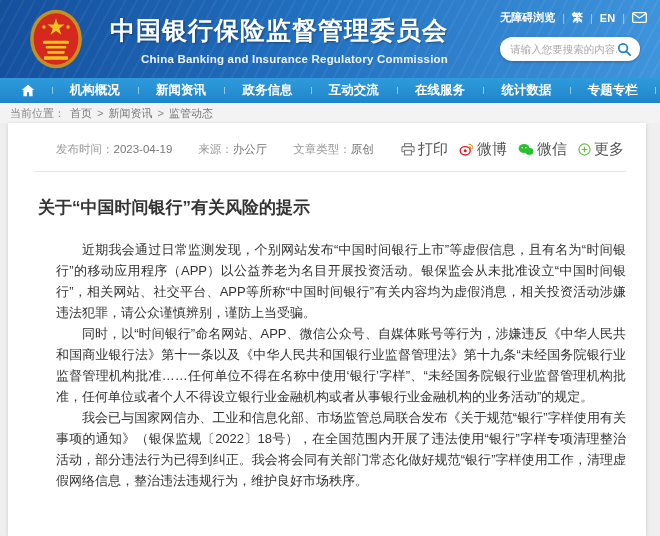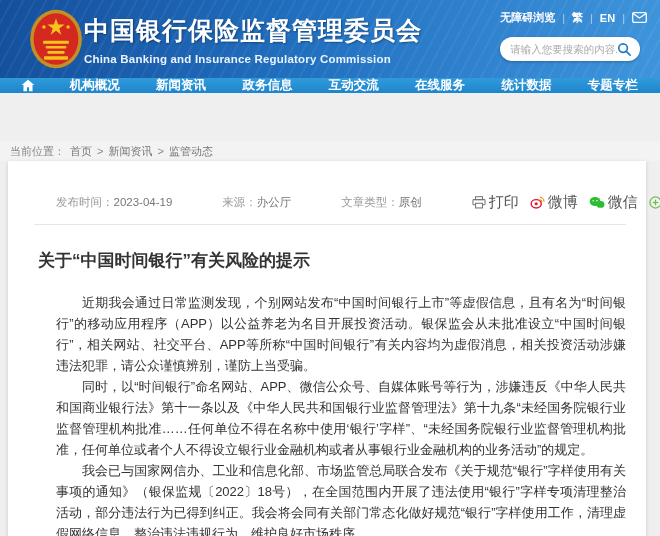--- a/index.html
+++ b/index.html
@@ -10,59 +10,59 @@
   .site-header{
     height:78px; position:relative; display:flex; align-items:center;
     background:linear-gradient(100deg,#144f9c 0%,#2271c1 48%,#3f95dc 100%);
     overflow:hidden;
   }
   .site-header::before{
     content:""; position:absolute; inset:0;
     background:repeating-linear-gradient(118deg,rgba(255,255,255,.05) 0 2px,rgba(255,255,255,0) 2px 10px);
   }
   .emblem{ width:56px; height:62px; margin-left:28px; position:relative; z-index:1; flex:0 0 auto; }
-  .brand{ margin-left:0; position:relative; z-index:1; }
+  .brand{ margin-left:26px; position:relative; z-index:1;text-align:right; }
   .brand-title{ color:#fff; font-size:25px; font-weight:bold; letter-spacing:1px;
     text-shadow:1px 1px 2px rgba(0,0,0,.35); white-space:nowrap; }
   .brand-sub{ color:#eaf3fc; font-size:11.5px; margin-top:6px; letter-spacing:.2px;font-weight:bold; }
   .header-right{ position:absolute; right:13px; top:10px; z-index:2; text-align:right; }
   .utility{ display:flex; align-items:center; justify-content:flex-end; gap:7px;
     color:#fff; font-size:11px; font-weight:bold; }
   .utility .sep{ color:rgba(255,255,255,.55); font-weight:normal; }
   .utility a{ color:#fff; text-decoration:none; cursor:pointer; }
   .search-pill{ margin-top:12px; width:140px; height:24px; background:#fff; border-radius:12px;
     display:flex; align-items:center; padding:0 8px 0 10px; box-shadow:0 1px 3px rgba(0,0,0,.25); }
   .search-pill input{ border:none; outline:none; flex:1; font-size:10.5px; color:#555;
     background:transparent; min-width:0; }
   .search-pill input::placeholder{ color:#aaa; }
   .search-btn{ border:none; background:transparent; cursor:pointer; display:flex; padding:0; }
 
   
-  .main-nav{ height:15px; background:linear-gradient(#2f9bdb,#1f85cb);
+  .main-nav{ height:25px; background:linear-gradient(#2f9bdb,#1f85cb);
     display:flex; align-items:stretch; padding:4px 4px; }
   .nav-item{ flex:1; display:flex; align-items:center; justify-content:center;
     color:#fff; font-size:12.5px; font-weight:bold; cursor:pointer; position:relative; }
   .nav-item.home{ flex:.55; }
   .nav-item + .nav-item::before{ content:""; position:absolute; left:0; top:5px; bottom:5px;
     width:1px; background:rgba(255,255,255,.5); }
   .nav-item:last-child::after{ content:""; position:absolute; right:0; top:5px; bottom:5px;
     width:1px; background:rgba(255,255,255,.5); }
 
   
   .breadcrumb{ height:20px; background:#f3f3f3; display:flex; align-items:center;
-    padding-left:10px; font-size:11px; color:#888; gap:5px;margin-top:48px; }
+    padding-left:10px; font-size:11px; color:#888; gap:5px; }
   .breadcrumb a{ color:#777; text-decoration:none; cursor:pointer; }
 
   
   .content-wrap{ height:413px; background:#efefef; }
   .card{ margin:0 14px 0 8px; background:#fff; height:100%;
     box-shadow:0 1px 4px rgba(0,0,0,.15); padding-bottom:10px; }
 
-  .meta-row{ display:flex; align-items:center; padding:32px 22px 9px 48px;
-    font-size:11.5px; color:#999;gap:24px; }
+  .meta-row{ display:flex; align-items:center; padding:17px 22px 9px 48px;
+    font-size:11.5px; color:#999; }
   .meta-item{ margin-right:26px; white-space:nowrap; }
   .meta-item b{ font-weight:normal; color:#777; }
   .share-group{ margin-left:auto; display:flex; align-items:center; gap:11px;
     font-size:15px; color:#555; }
   .share-btn{ display:flex; align-items:center; gap:3px; cursor:pointer; white-space:nowrap; }
   .meta-divider{ border-bottom:1px solid #e6e6e6; margin:3px 20px 0 26px; }
 
   .article-title{ text-align:left; font-size:17px; font-weight:bold; color:#333;
     margin:24px 30px 6px; }
   .article-body{ padding:14px 20px 0 48px; }

